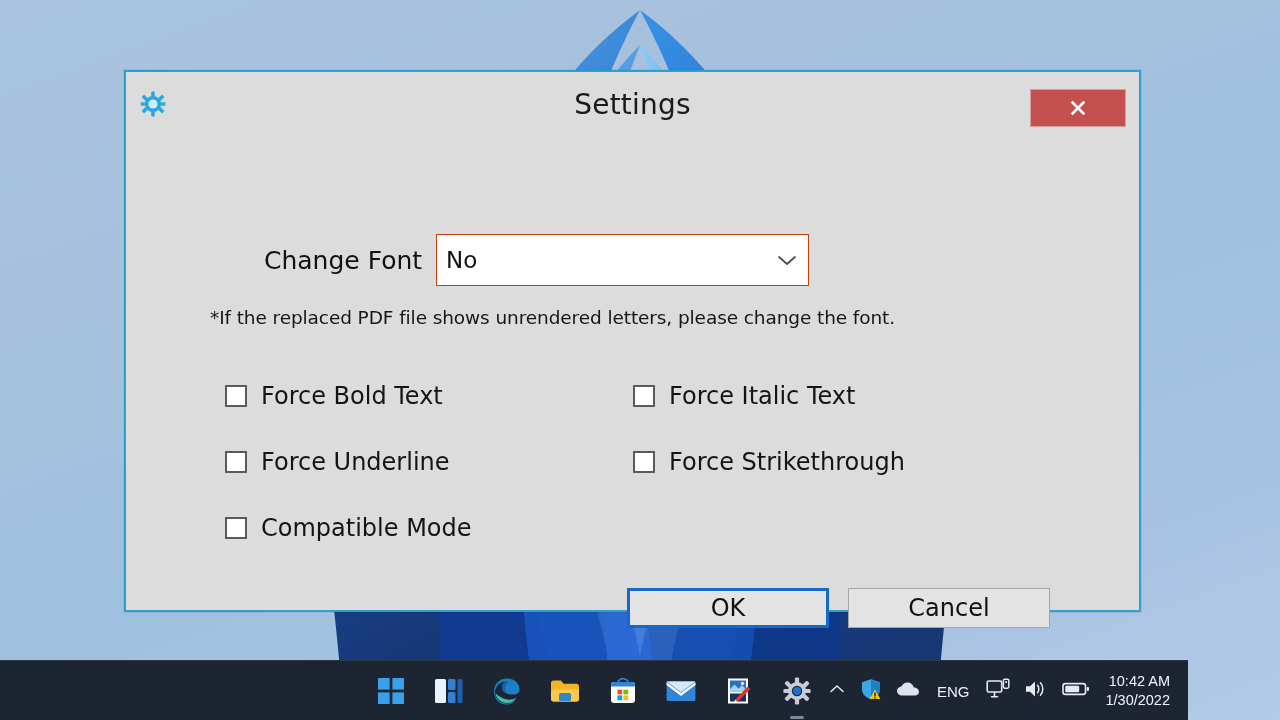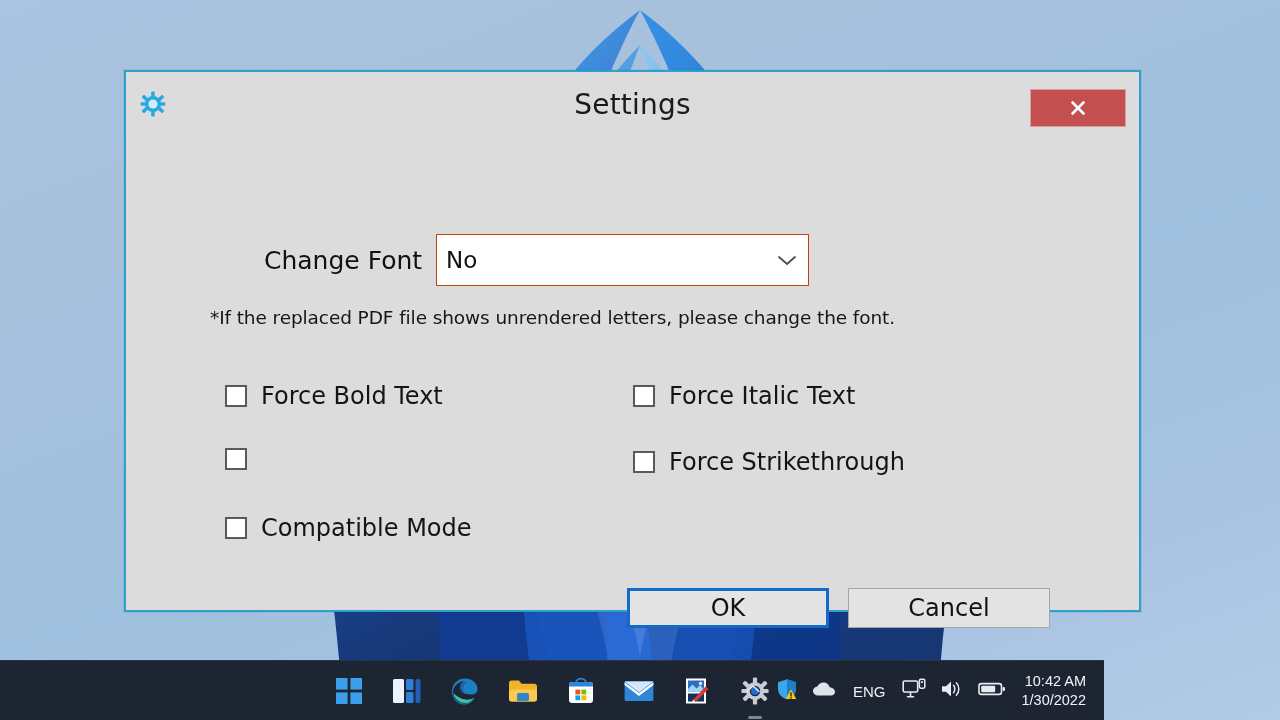--- a/index.html
+++ b/index.html
@@ -145,21 +145,21 @@
     font-family: "DejaVu Sans", sans-serif;
     cursor: pointer;
   }
   .btn-ok { left: 501px; border: 3px solid #1569c7; background: #e4e4e4; }
   .btn-cancel { left: 722px; border: 1px solid #a6a6a6; }
 
   
   #taskbar {
     position: absolute;
     left: 0; bottom: 0;
-    width: 1104px; height: 60px;
+    width: 1188px; height: 60px;
     background: #1d2432;
     border-top: 1px solid #2b3344;
     display: flex; align-items: center;
   }
   .tb-center {
     position: absolute;
     left: 50%; transform: translateX(-50%);
     display: flex; align-items: center; gap: 0px;
   }
   .tb-item {
@@ -306,20 +306,21 @@
             <span class="cb-label">Force Bold Text</span>
           </label>
           <label class="cb col2">
             <span class="cb-box"></span>
             <span class="cb-label">Force Italic Text</span>
           </label>
         </div>
         <div class="check-row">
           <label class="cb col1">
             <span class="cb-box"></span>
+            <span class="cb-label">Force Underline</span>
           </label>
           <label class="cb col2">
             <span class="cb-box"></span>
             <span class="cb-label">Force Strikethrough</span>
           </label>
         </div>
         <div class="check-row">
           <label class="cb col1">
             <span class="cb-box"></span>
             <span class="cb-label">Compatible Mode</span>

